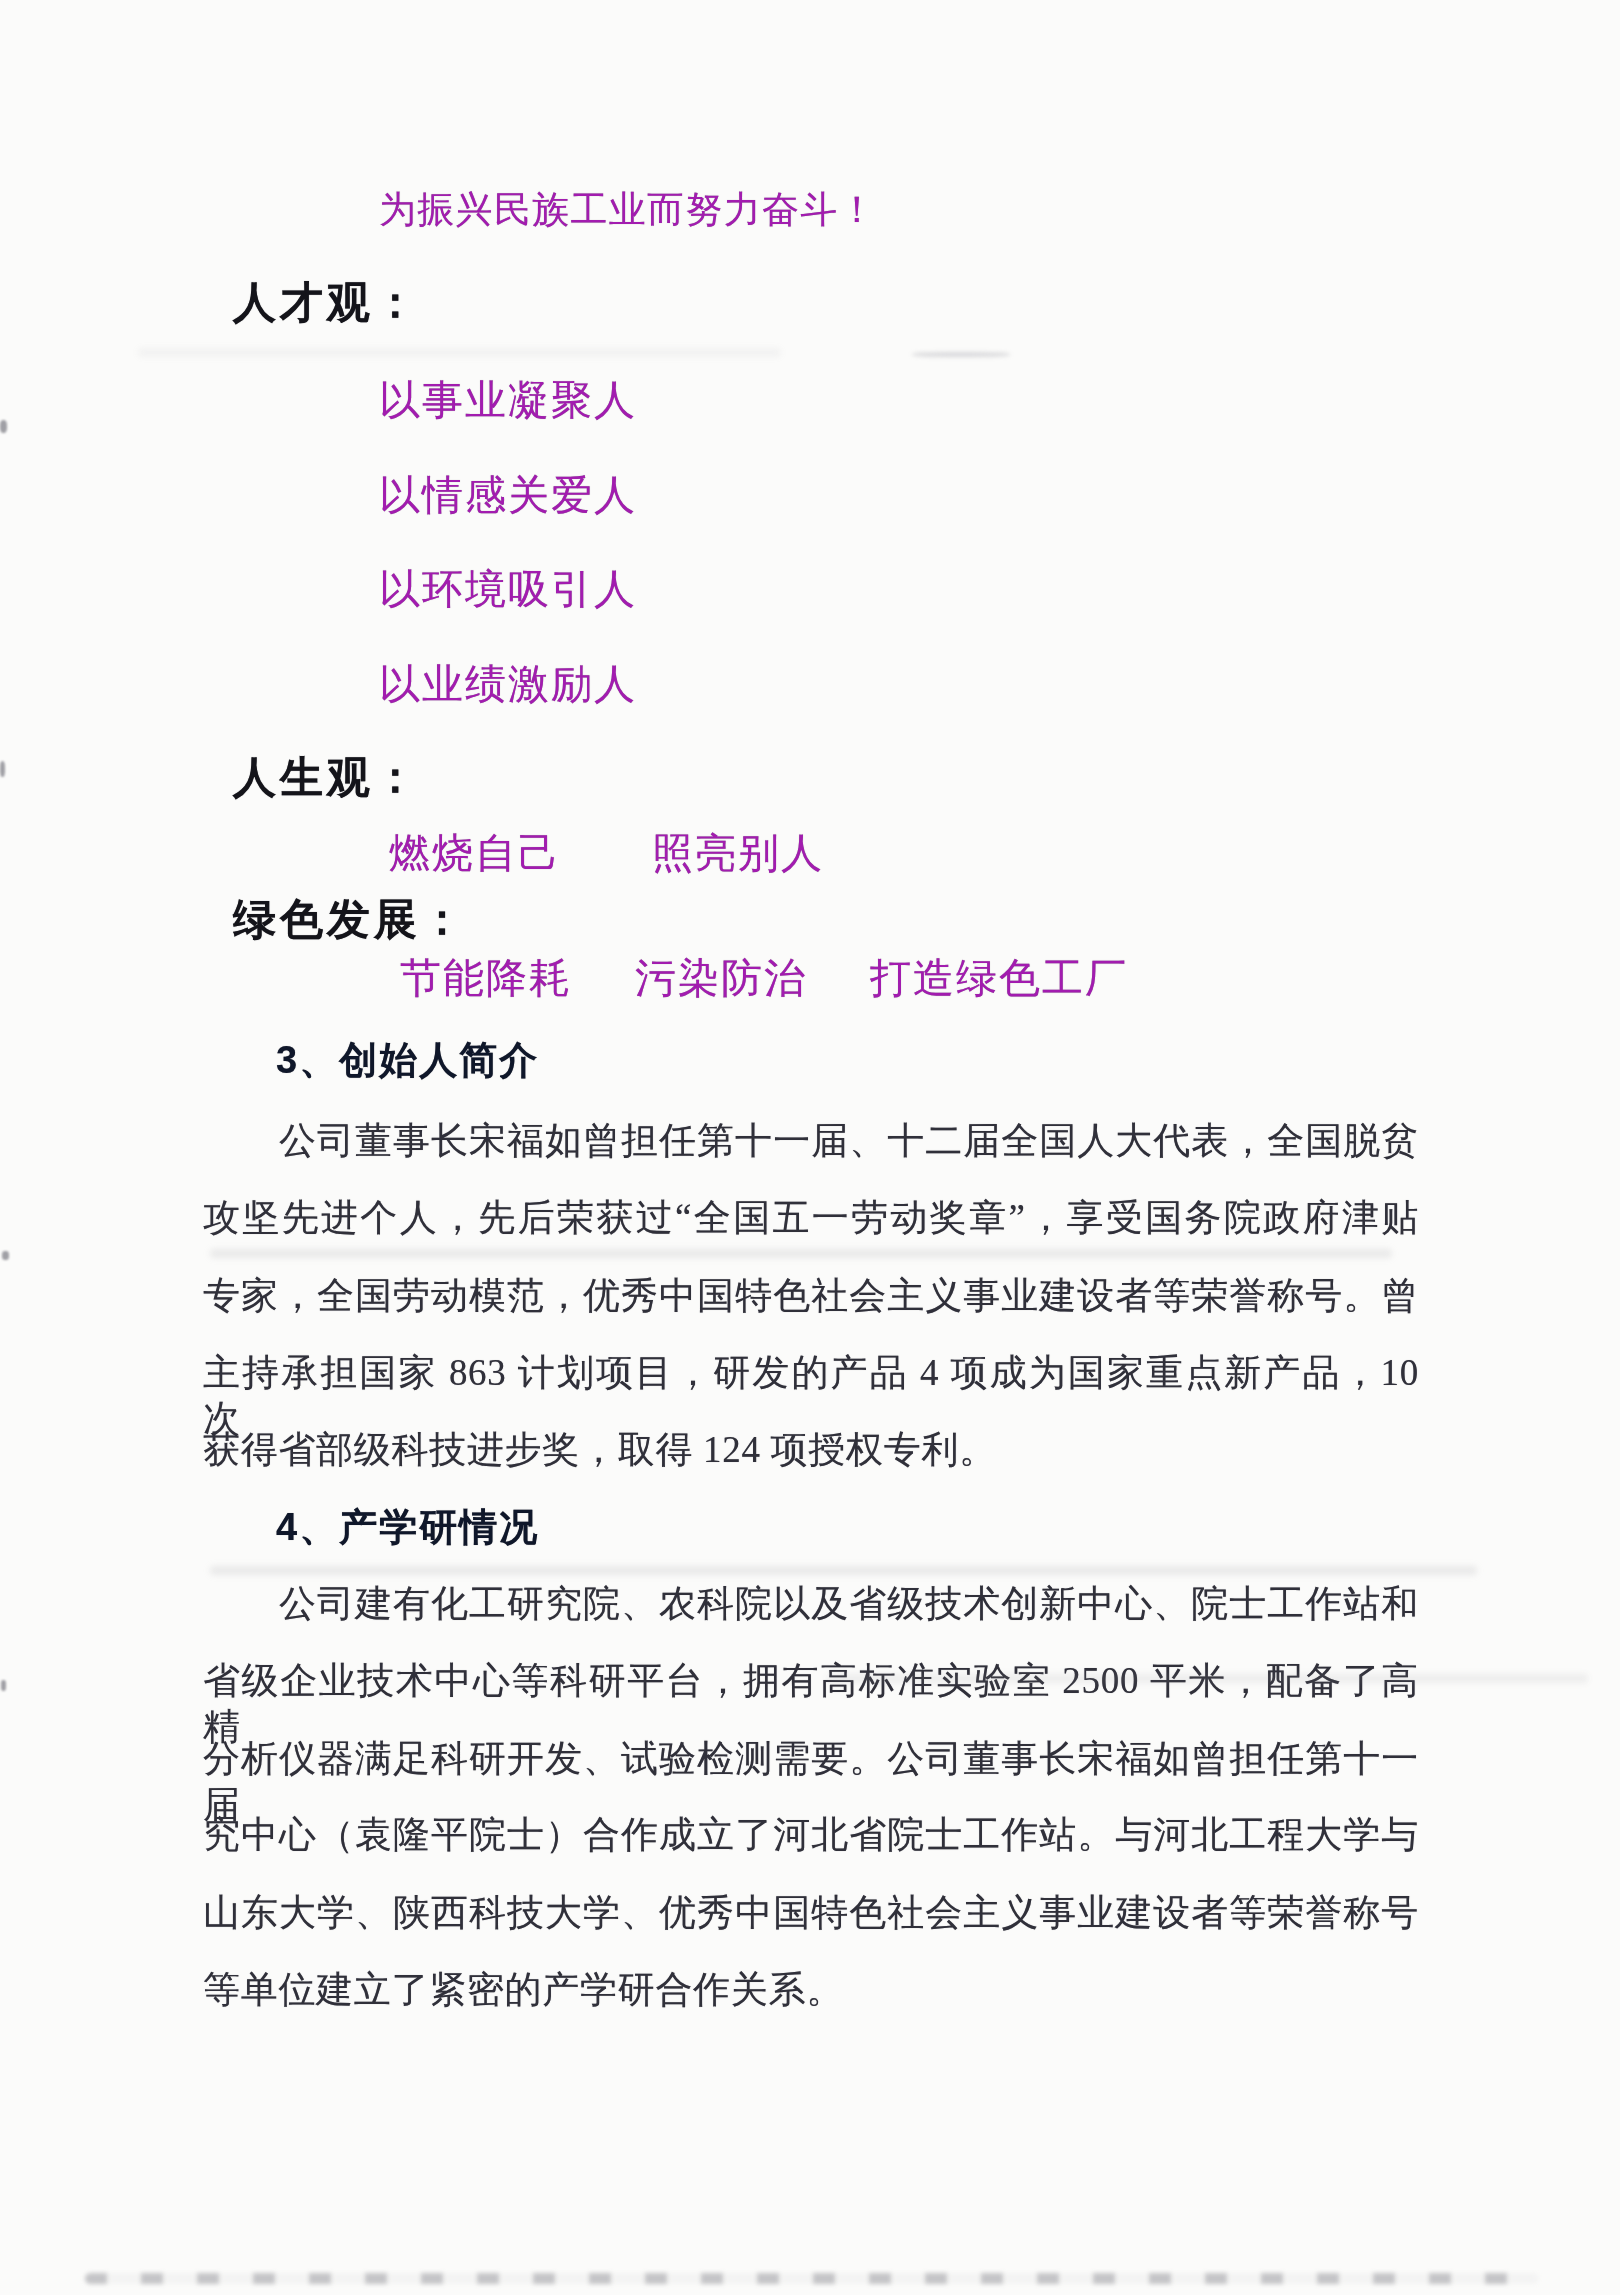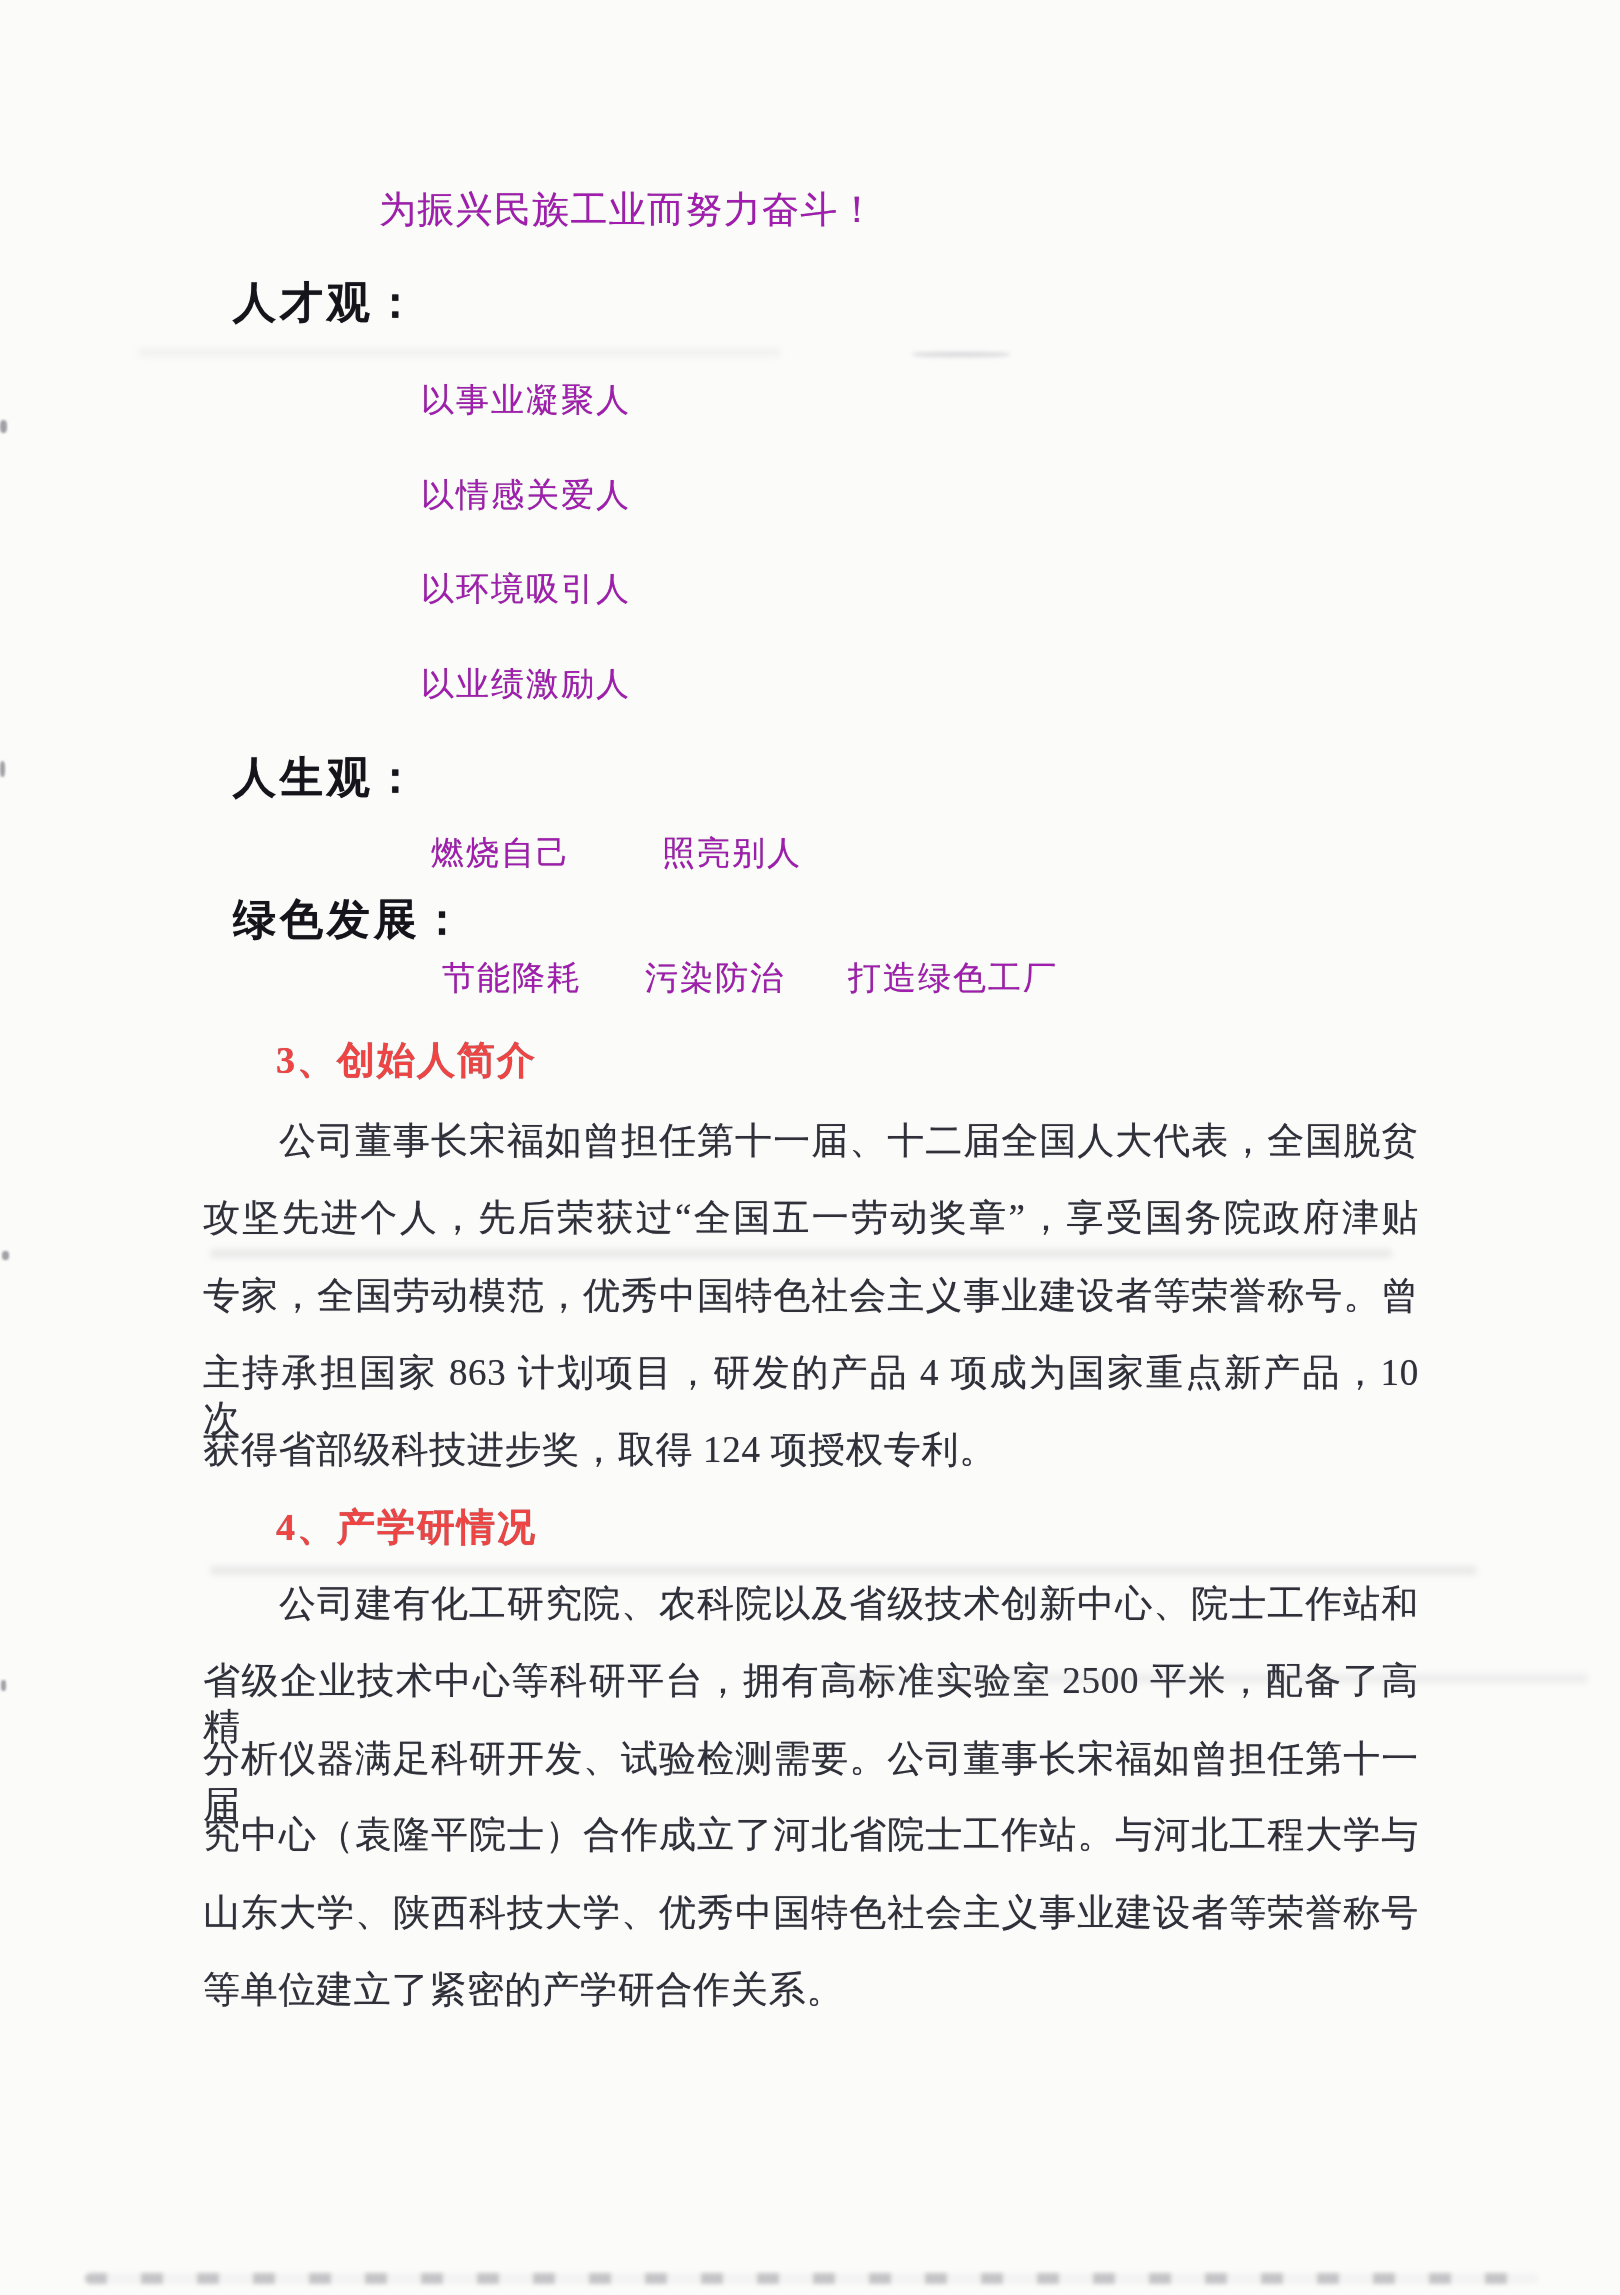--- a/index.html
+++ b/index.html
@@ -14,40 +14,40 @@
   .sline {
     position: absolute;
     white-space: nowrap;
     font-family: "Liberation Serif", serif;
     font-size: 37px;
     line-height: 46px;
     color: #a21caf;
     letter-spacing: 1.3px;
     text-shadow: 0 0 0.7px rgba(48,48,58,.55);
   }
-  .value { font-size: 33px; letter-spacing: 2px; margin-left: 42px; }
+  .value { font-size: 41px; letter-spacing: 2px; }
   .hbold {
     position: absolute;
     white-space: nowrap;
     font-family: "Liberation Sans", sans-serif;
     font-weight: 700;
     font-size: 43px;
     line-height: 42px;
     color: #14141a;
     letter-spacing: 3.9px;
     text-shadow: 0 0 0.7px rgba(10,10,16,.7);
   }
   .hnum {
     position: absolute;
     white-space: nowrap;
-    font-family: Liberation Serif, serif;
+    font-family: Liberation Sans, sans-serif;
     font-weight: 700;
     font-size: 38px;
     line-height: 47px;
-    color: #ef4444;
+    color: #0f172a;
     letter-spacing: 2px;
     text-shadow: 0 0 0.7px rgba(20,20,28,.6);
   }
   
   .jline {
     position: absolute;
     left: 203px; width: 1216px;
     font-family: "Liberation Serif", serif;
     font-size: 37px;
     line-height: 46px;

